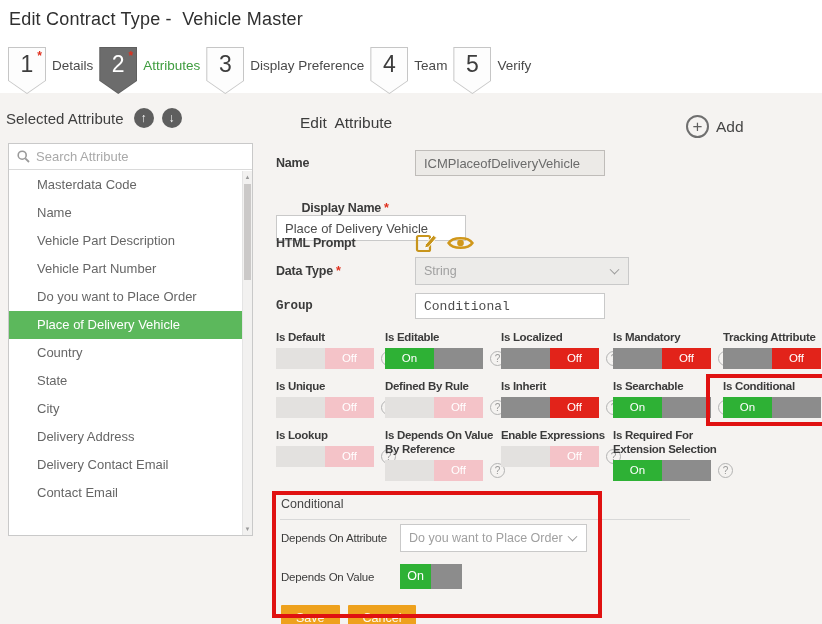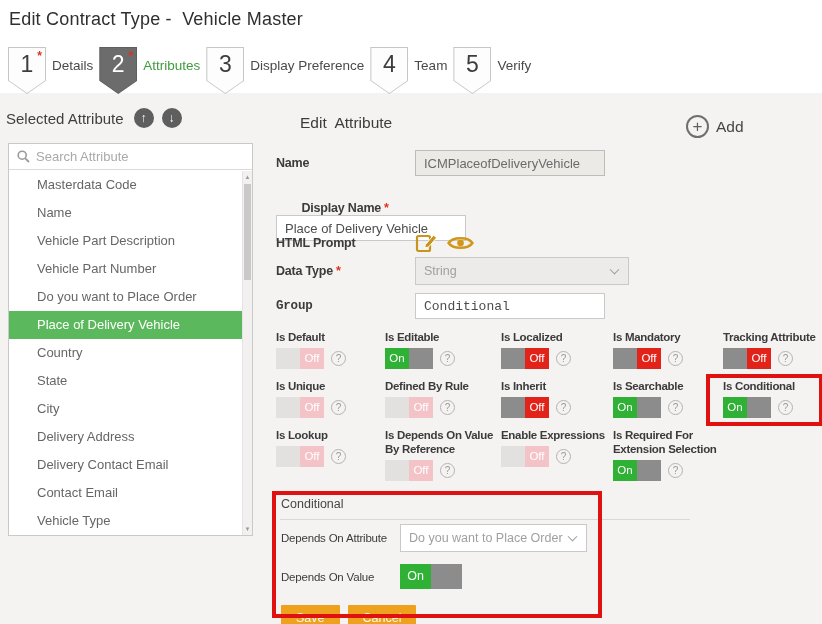--- a/index.html
+++ b/index.html
@@ -62,21 +62,21 @@
   .chev { position:absolute; right:10px; top:50%; width:7px; height:7px; border-right:1.5px solid #9a9a9a; border-bottom:1.5px solid #9a9a9a; transform:translateY(-70%) rotate(45deg); }
   .prompt-icons { display:flex; align-items:center; gap:9px; }
 
   
   .toggle-grid { position:absolute; left:276px; top:330px; width:546px; display:grid; grid-template-columns:109px 116px 112px 110px auto; row-gap:10px; z-index:2; }
   .tcell { position:relative; padding-right:4px; }
   .tlabel { font-size:11.5px; font-weight:700; color:#3b3b3b; letter-spacing:-.3px; line-height:14px; margin-bottom:4px; }
   .tlabel.nowrap { white-space:nowrap; }
   .trow { display:flex; align-items:center; }
   .toggle { display:flex; flex:0 0 auto; cursor:pointer; }
-  .half { width:24px; height:21px; line-height:21px; font-size:11.5px; color:#fff; text-align:center; }
+  .half { width:49px; height:21px; line-height:21px; font-size:11.5px; color:#fff; text-align:center; }
   .toggle.on .left { background:#2eb135; }
   .toggle.on .right { background:#8c8c8c; }
   .toggle.off .left { background:#8c8c8c; }
   .toggle.off .right { background:#e2231a; }
   .toggle.off-disabled .left { background:#e3e1df; }
   .toggle.off-disabled .right { background:#f4c3c8; }
   .help { width:15px; height:15px; margin-left:7px; border:1px solid #b3b3b3; border-radius:50%; font-size:10px; line-height:13px; text-align:center; color:#999; flex:0 0 auto; cursor:pointer; }
   .tcell.highlight::after { content:""; position:absolute; top:-5px; bottom:-8px; left:-17px; right:-1px; border:4px solid #e01111; pointer-events:none; }
 
   
@@ -165,21 +165,20 @@
         <div class="list-item">Vehicle Part Description</div>
         <div class="list-item">Vehicle Part Number</div>
         <div class="list-item">Do you want to Place Order</div>
         <div class="list-item selected">Place of Delivery Vehicle</div>
         <div class="list-item">Country</div>
         <div class="list-item">State</div>
         <div class="list-item">City</div>
         <div class="list-item">Delivery Address</div>
         <div class="list-item">Delivery Contact Email</div>
         <div class="list-item">Contact Email</div>
-        <div class="list-item">Vehicle Type</div>
       </div>
     <div class="scrollbar">
       <span class="sb-up">▲</span>
       <span class="sb-thumb"></span>
       <span class="sb-down">▼</span>
     </div>
   </div>
 
   <div class="editor-title">Edit  Attribute</div>
   <div class="add-btn">

